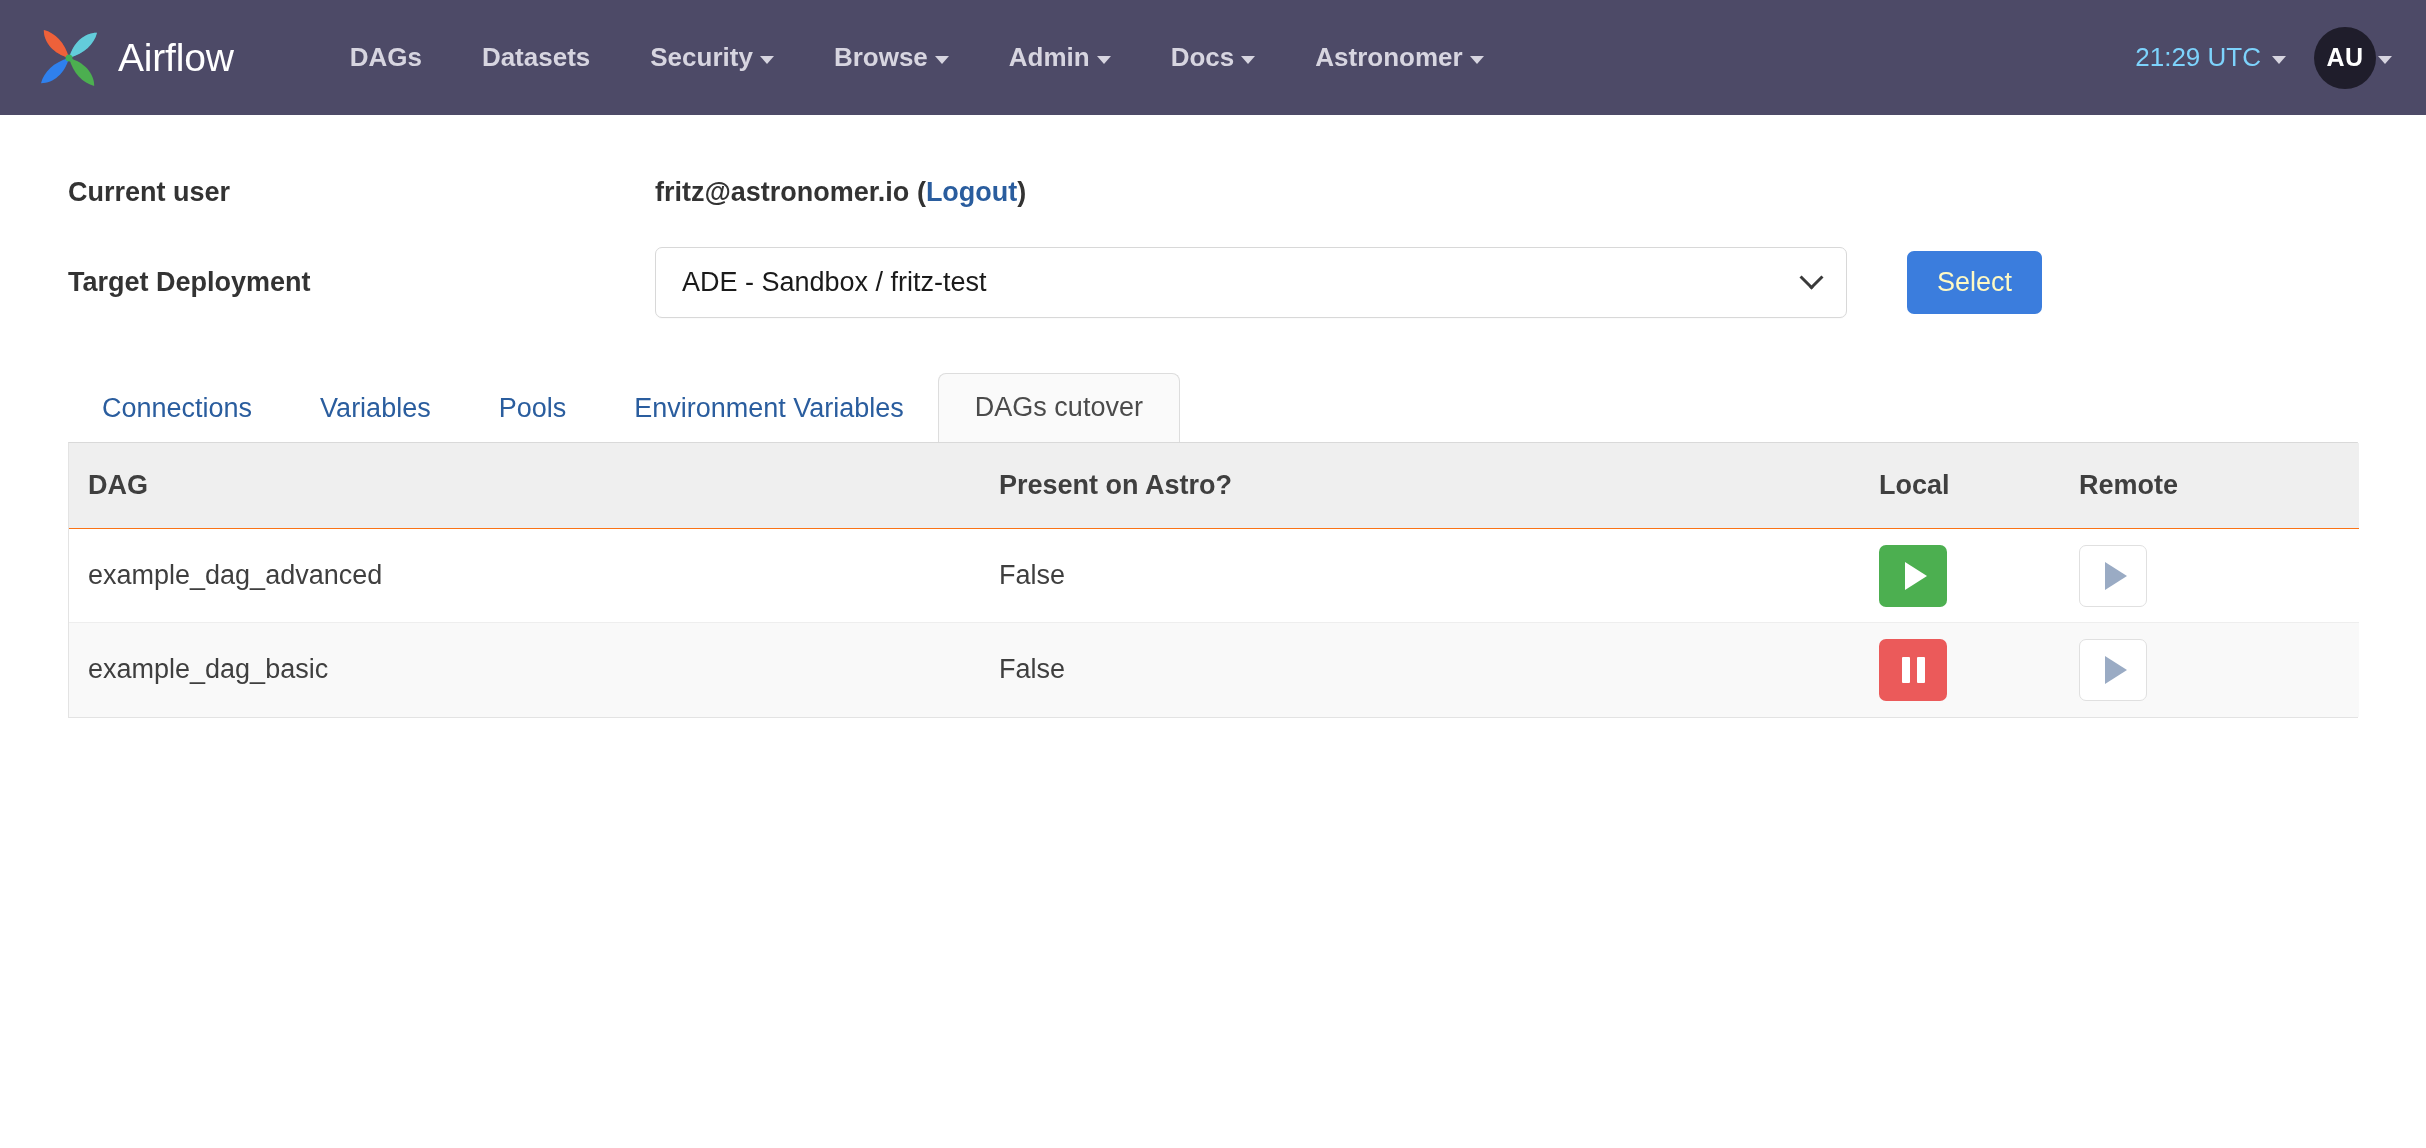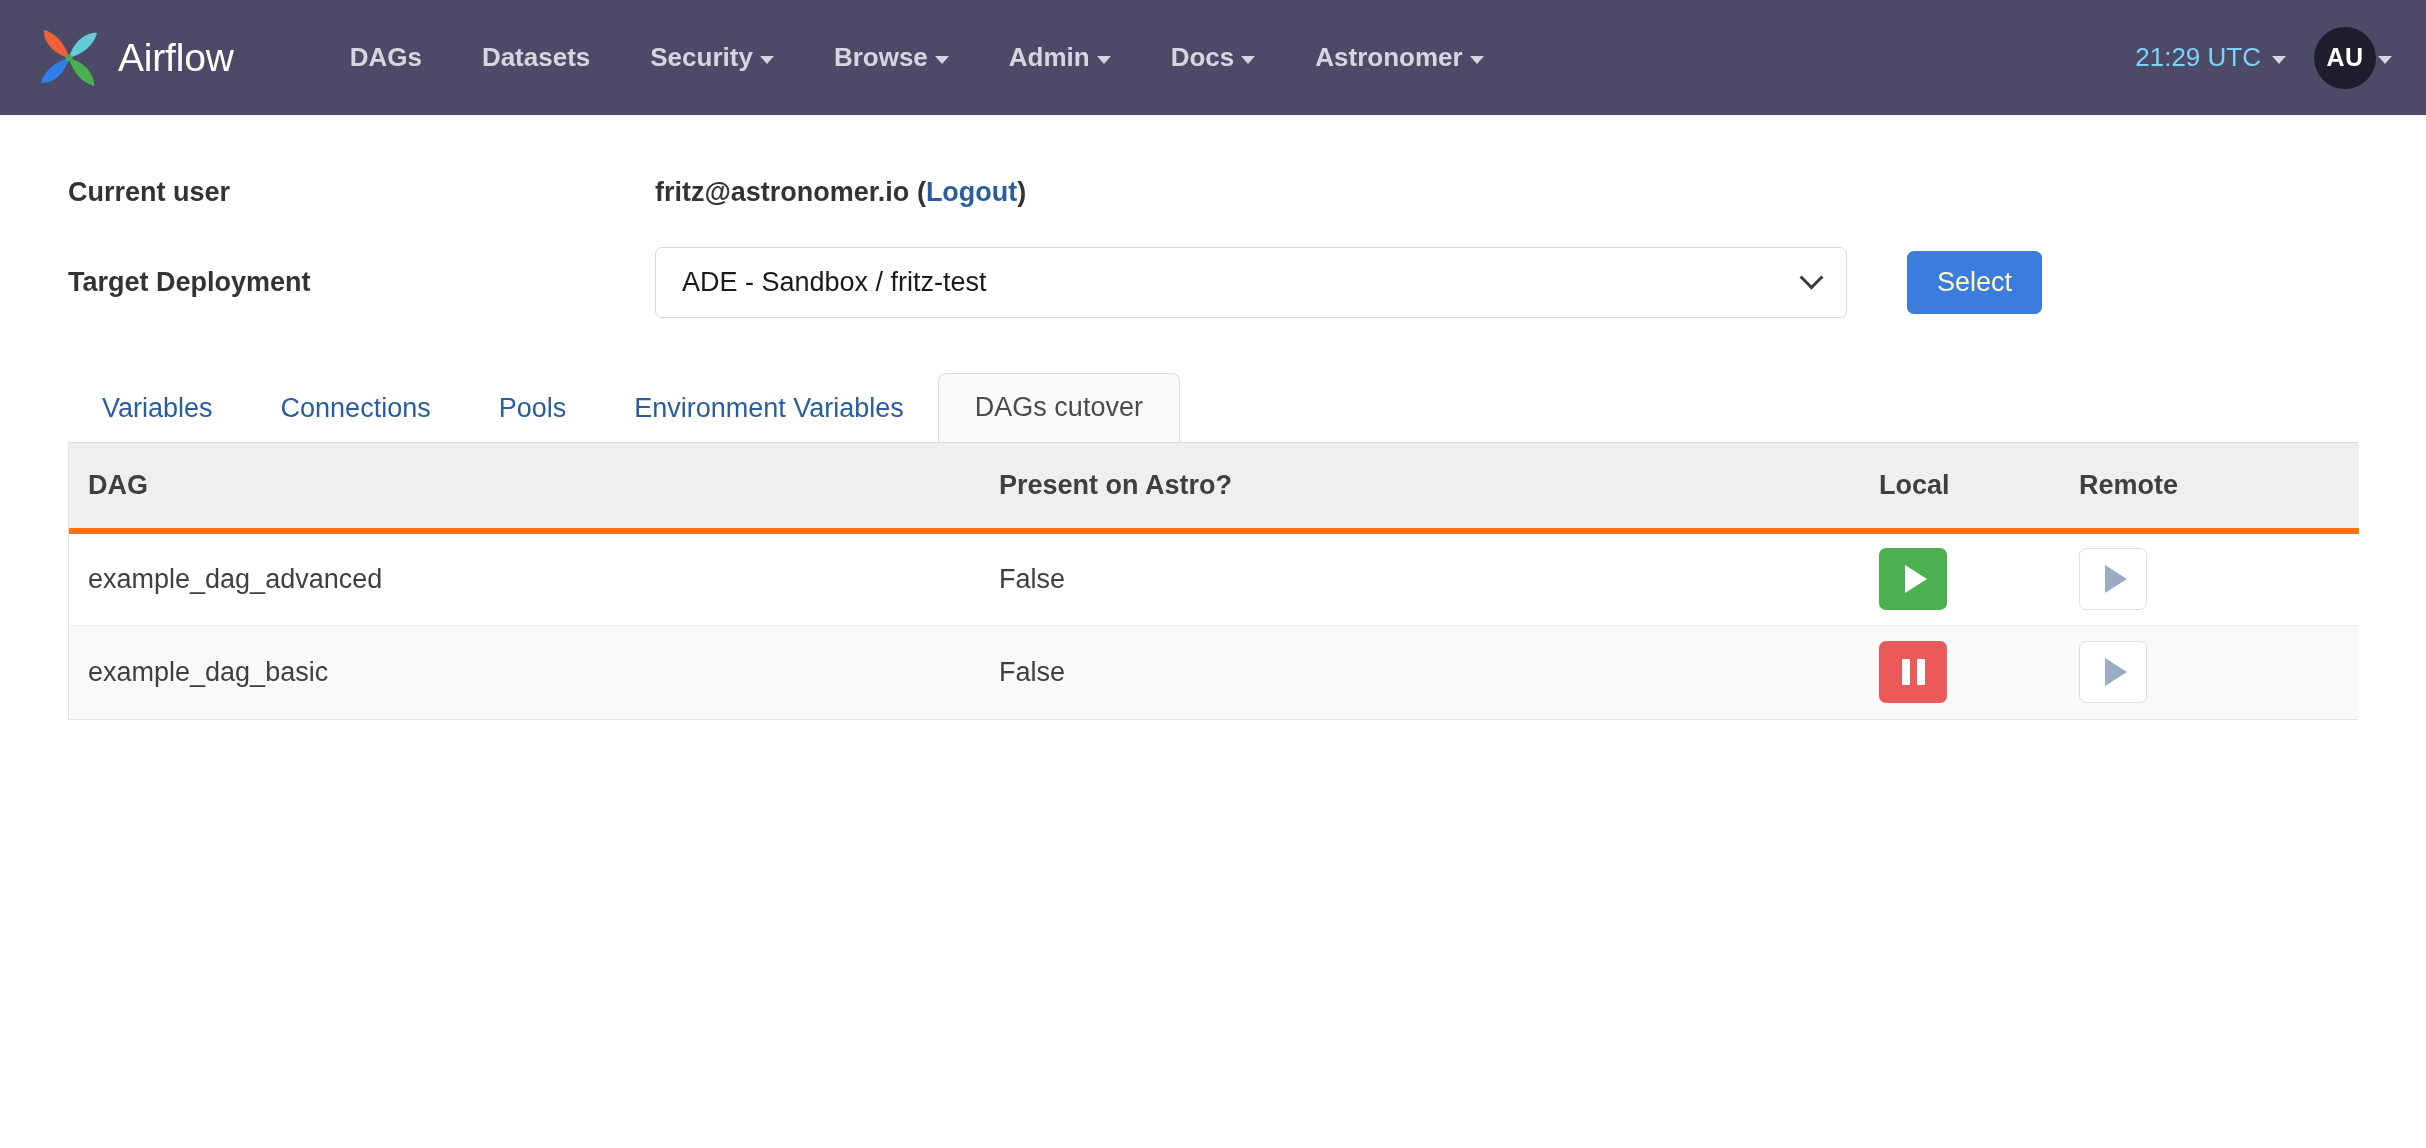--- a/index.html
+++ b/index.html
@@ -244,21 +244,21 @@
     table-layout: fixed;
   }
 
   thead th {
     background: #efefef;
     font-size: 27px;
     font-weight: 700;
     color: #3f3f3f;
     text-align: left;
     padding: 27px 0 27px 0;
-    border-bottom: 6px solid #f97316;
+    border-bottom: 1px solid #f97316;
     height: 76px;
     vertical-align: middle;
   }
 
   th.col-dag    { width: 930px;  padding-left: 19px; }
   th.col-astro  { width: 880px; }
   th.col-local  { width: 200px; }
   th.col-remote { width: 280px; }
 
   tbody td {
@@ -396,22 +396,22 @@
     <div class="deploy-controls">
       <div class="select-box">
         <span>ADE - Sandbox / fritz-test</span>
         <i class="chev"></i>
       </div>
       <button class="btn-select">Select</button>
     </div>
   </div>
 
   <div class="tabs">
+    <a class="tab" href="#">Connections</a>
     <a class="tab" href="#">Variables</a>
-    <a class="tab" href="#">Connections</a>
     <a class="tab" href="#">Pools</a>
     <a class="tab" href="#">Environment Variables</a>
     <a class="tab active" href="#">DAGs cutover</a>
   </div>
 
   <div class="table-wrap">
     <table>
       <thead>
         <tr>
           <th class="col-dag">DAG</th>

